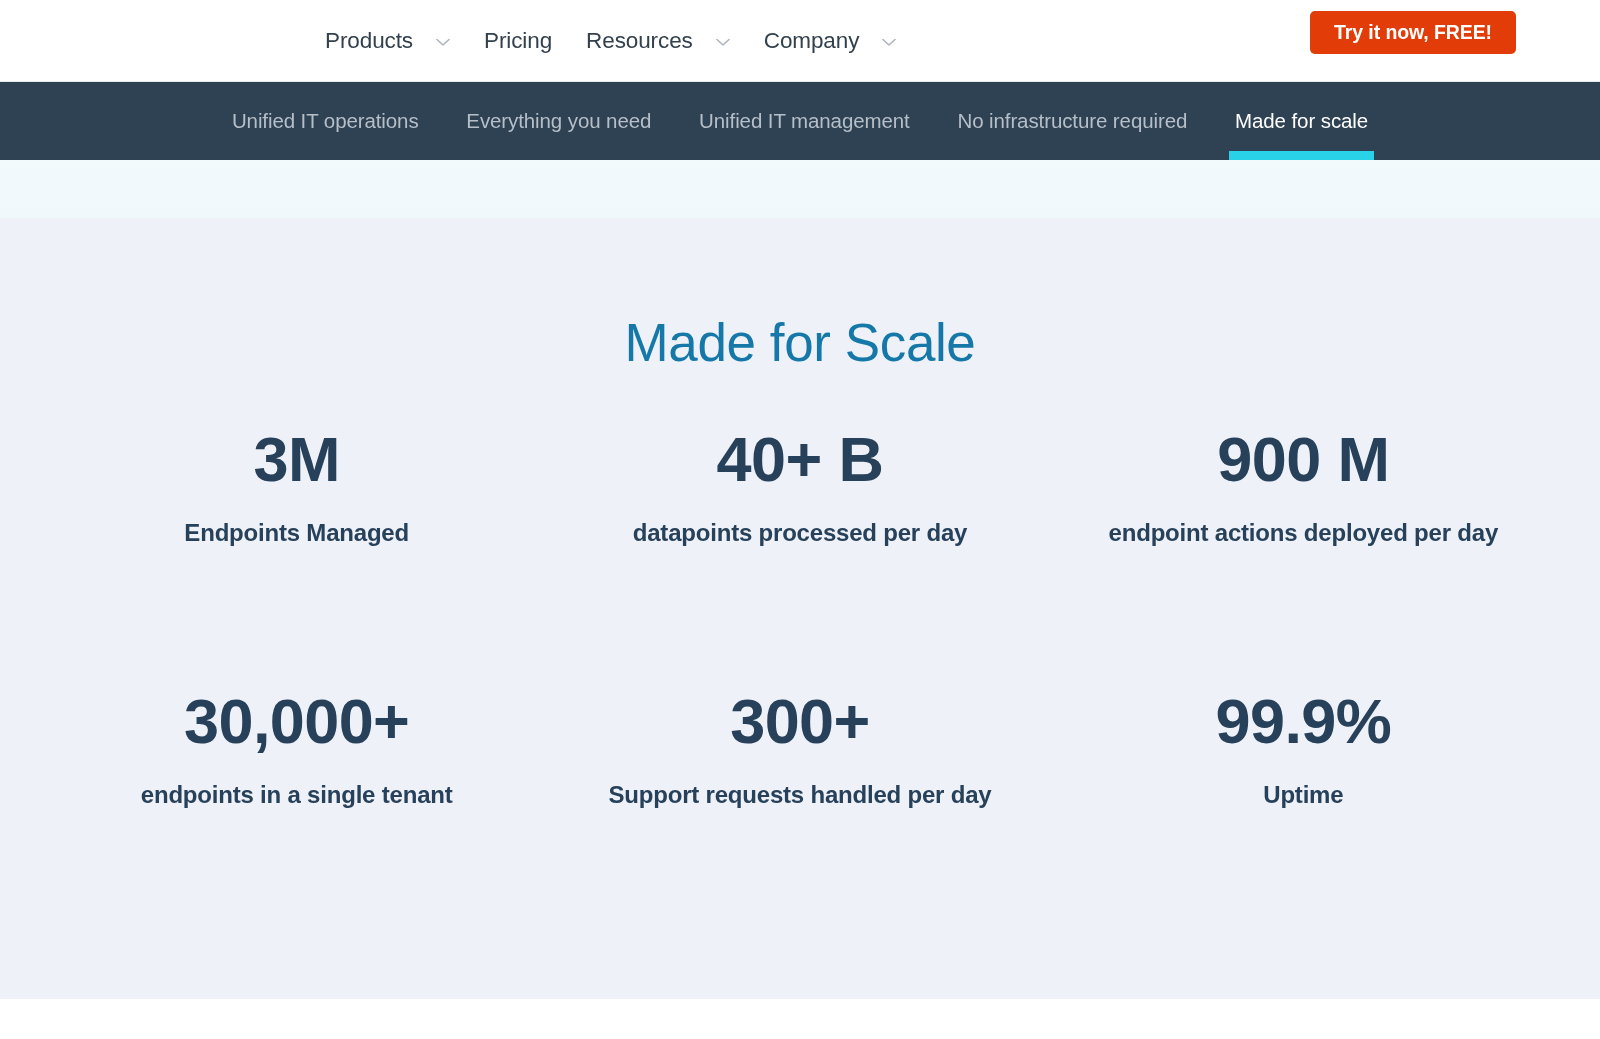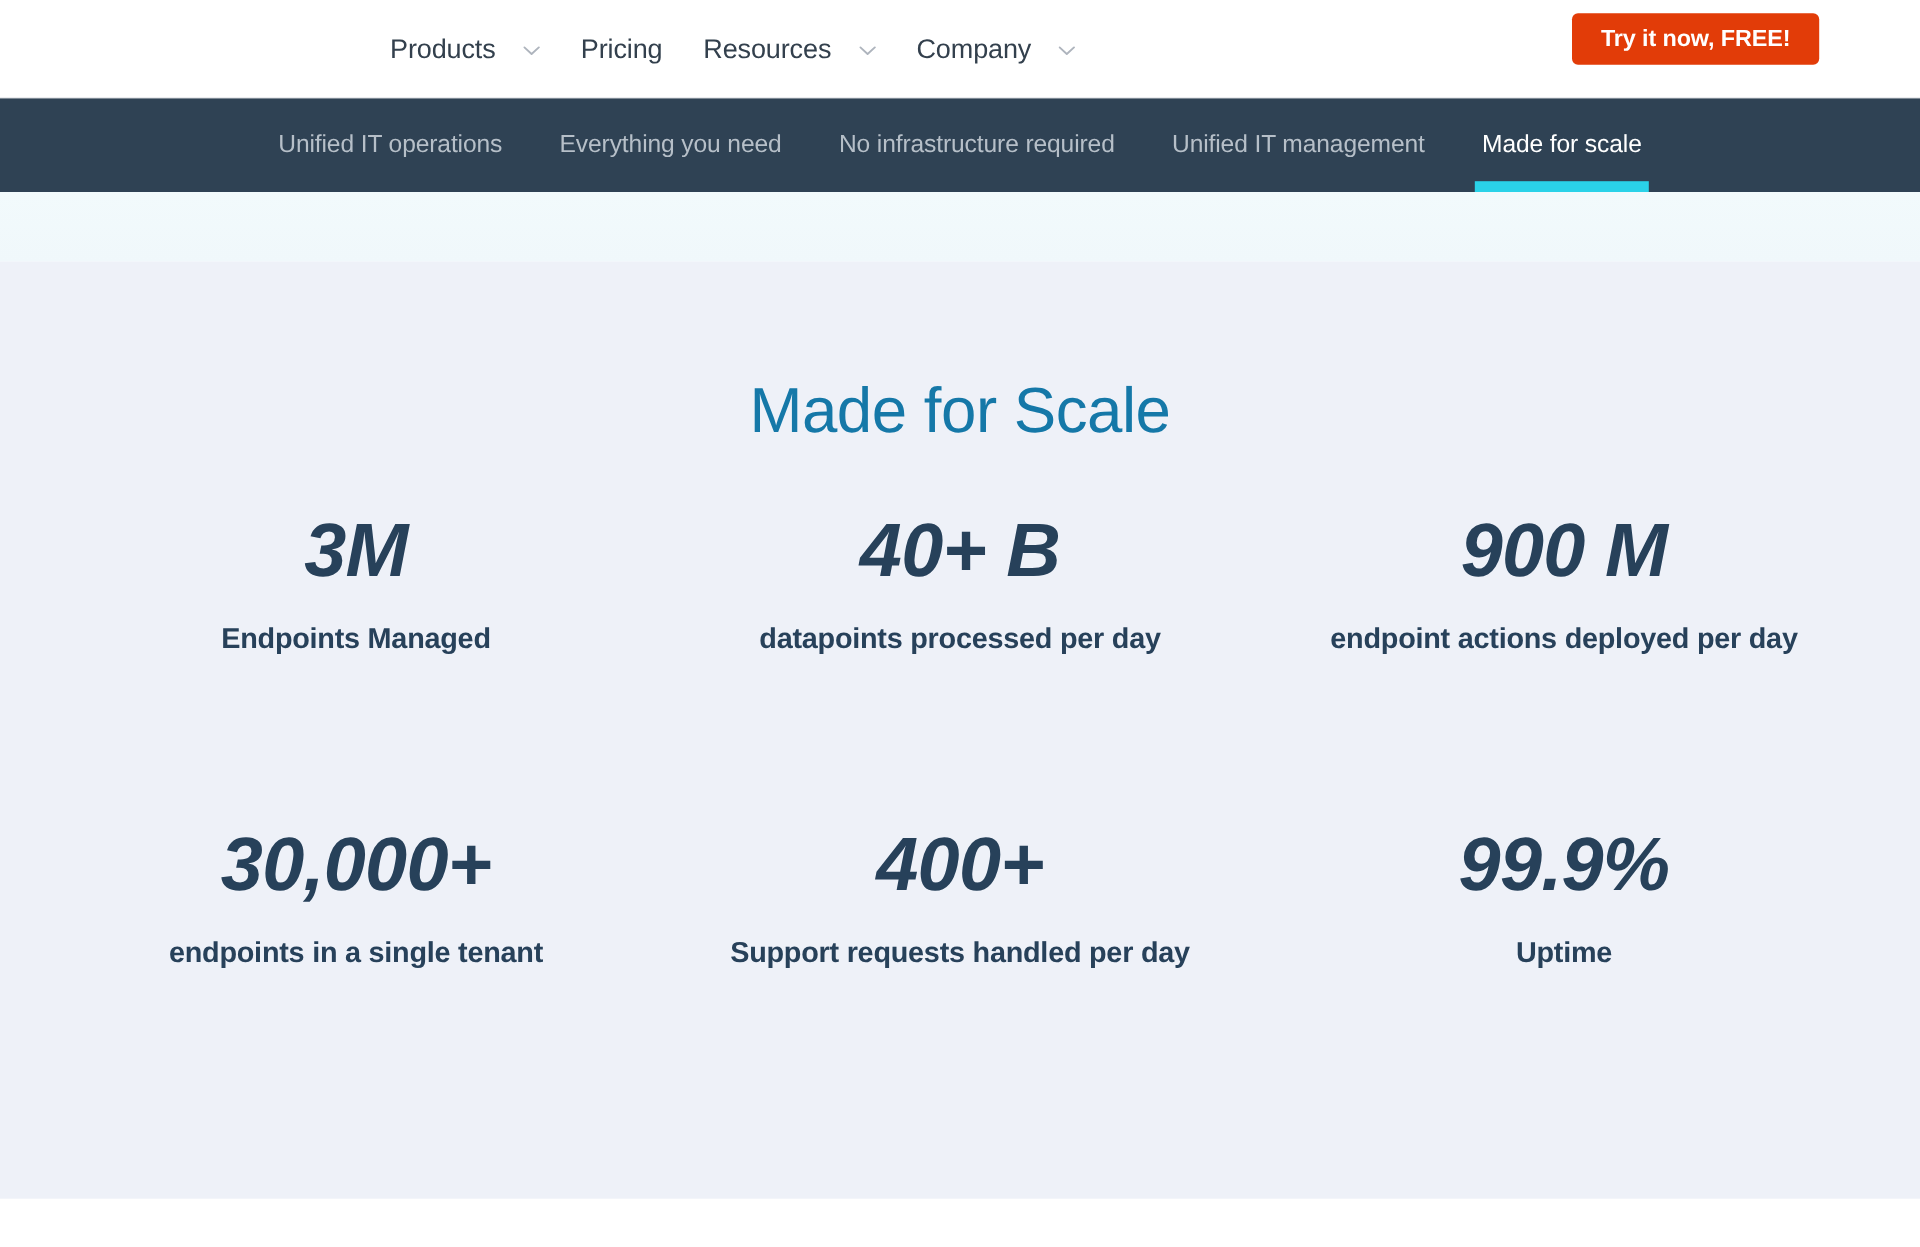--- a/index.html
+++ b/index.html
@@ -156,21 +156,20 @@
 
   .stat-cell.row1 { height: 262px; }
 
   .stat-value {
     font-size: 63px;
     font-weight: bold;
     color: #27415a;
     line-height: 1.0;
     letter-spacing: -0.6px;
     margin-bottom: 26px;
-    font-style: italic;
   }
 
   .stat-label {
     font-size: 24px;
     font-weight: bold;
     color: #27415a;
     line-height: 1.36;
     letter-spacing: -0.2px;
   }
 
@@ -224,24 +223,24 @@
 
 <nav class="subnav">
   <div class="subnav-inner">
     <div class="subnav-item">
       <span>Unified IT operations</span>
     </div>
     <div class="subnav-item">
       <span>Everything you need</span>
     </div>
     <div class="subnav-item">
+      <span>Unified IT management</span>
+    </div>
+    <div class="subnav-item">
       <span>No infrastructure required</span>
-    </div>
-    <div class="subnav-item">
-      <span>Unified IT management</span>
     </div>
     <div class="subnav-item active">
       <span>Made for scale</span>
       <span class="underline"></span>
     </div>
   </div>
 </nav>
 
 <div class="band"></div>
 
@@ -265,21 +264,21 @@
       <div class="stat-value">900 M</div>
       <div class="stat-label">endpoint actions deployed per day</div>
     </div>
 
     <div class="stat-cell">
       <div class="stat-value">30,000+</div>
       <div class="stat-label">endpoints in a single tenant</div>
     </div>
 
     <div class="stat-cell">
-      <div class="stat-value">400+</div>
+      <div class="stat-value">300+</div>
       <div class="stat-label">Support requests handled per day</div>
     </div>
 
     <div class="stat-cell">
       <div class="stat-value">99.9%</div>
       <div class="stat-label">Uptime</div>
     </div>
 
   </div>
 </section>

